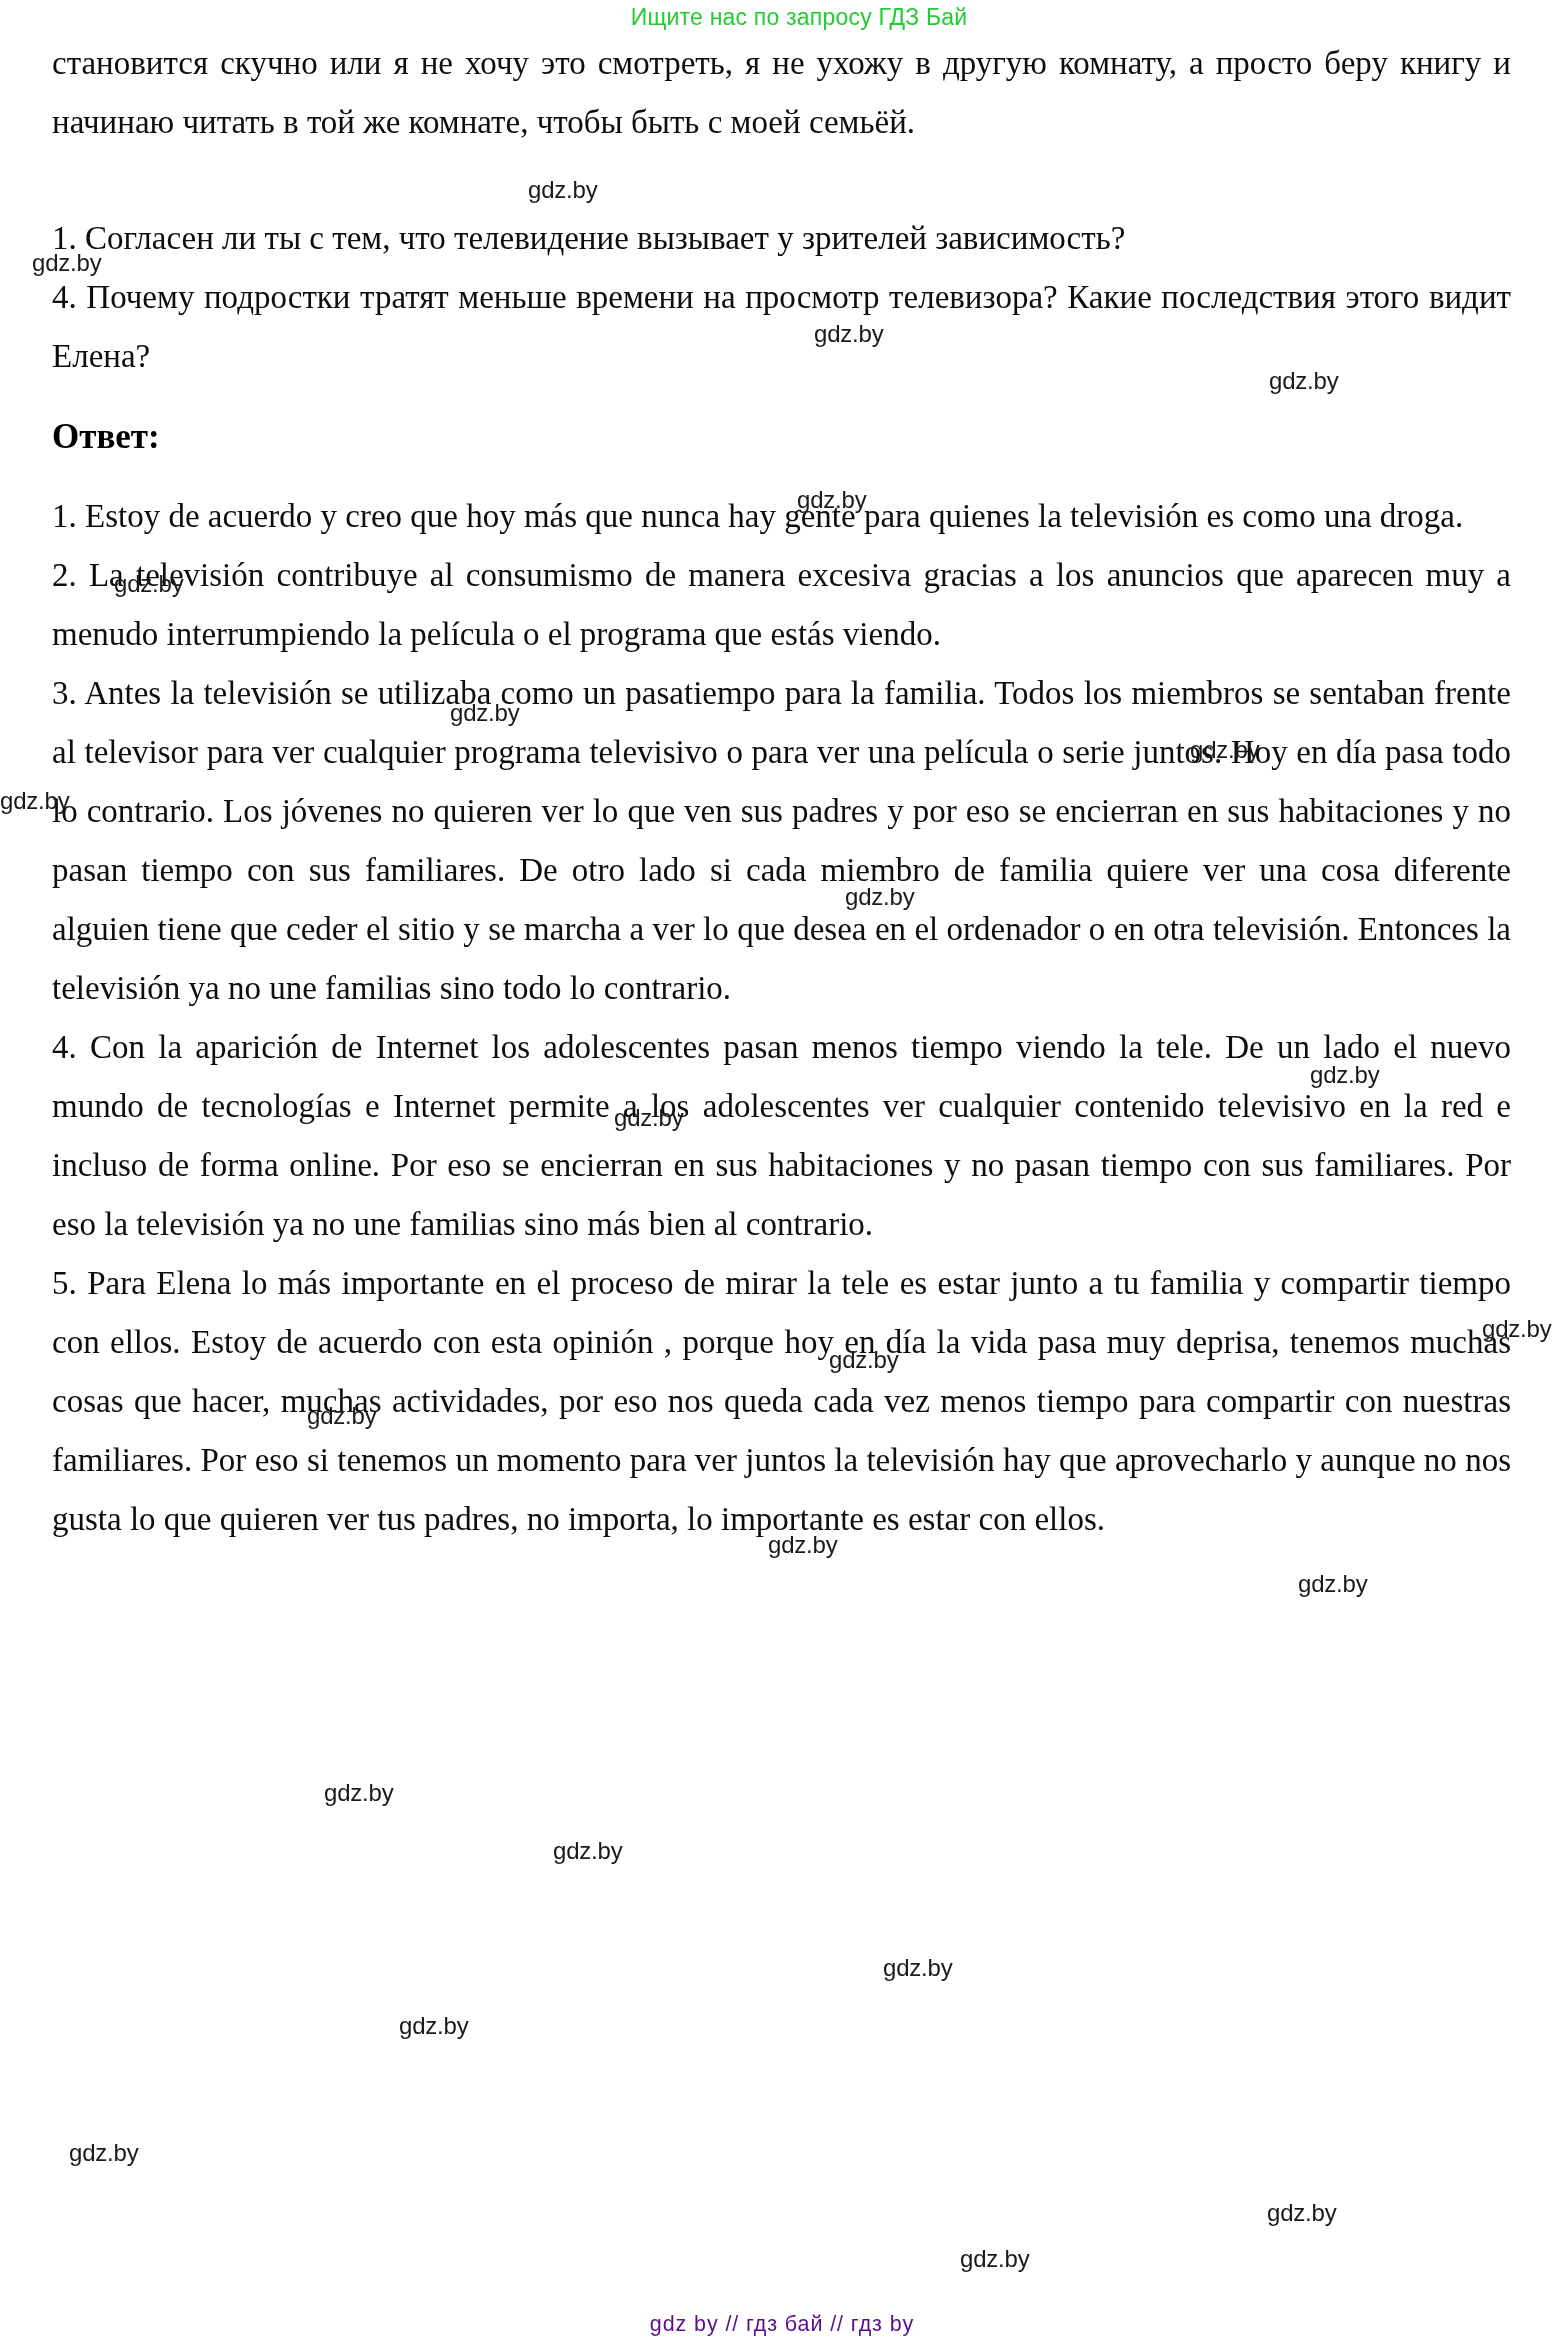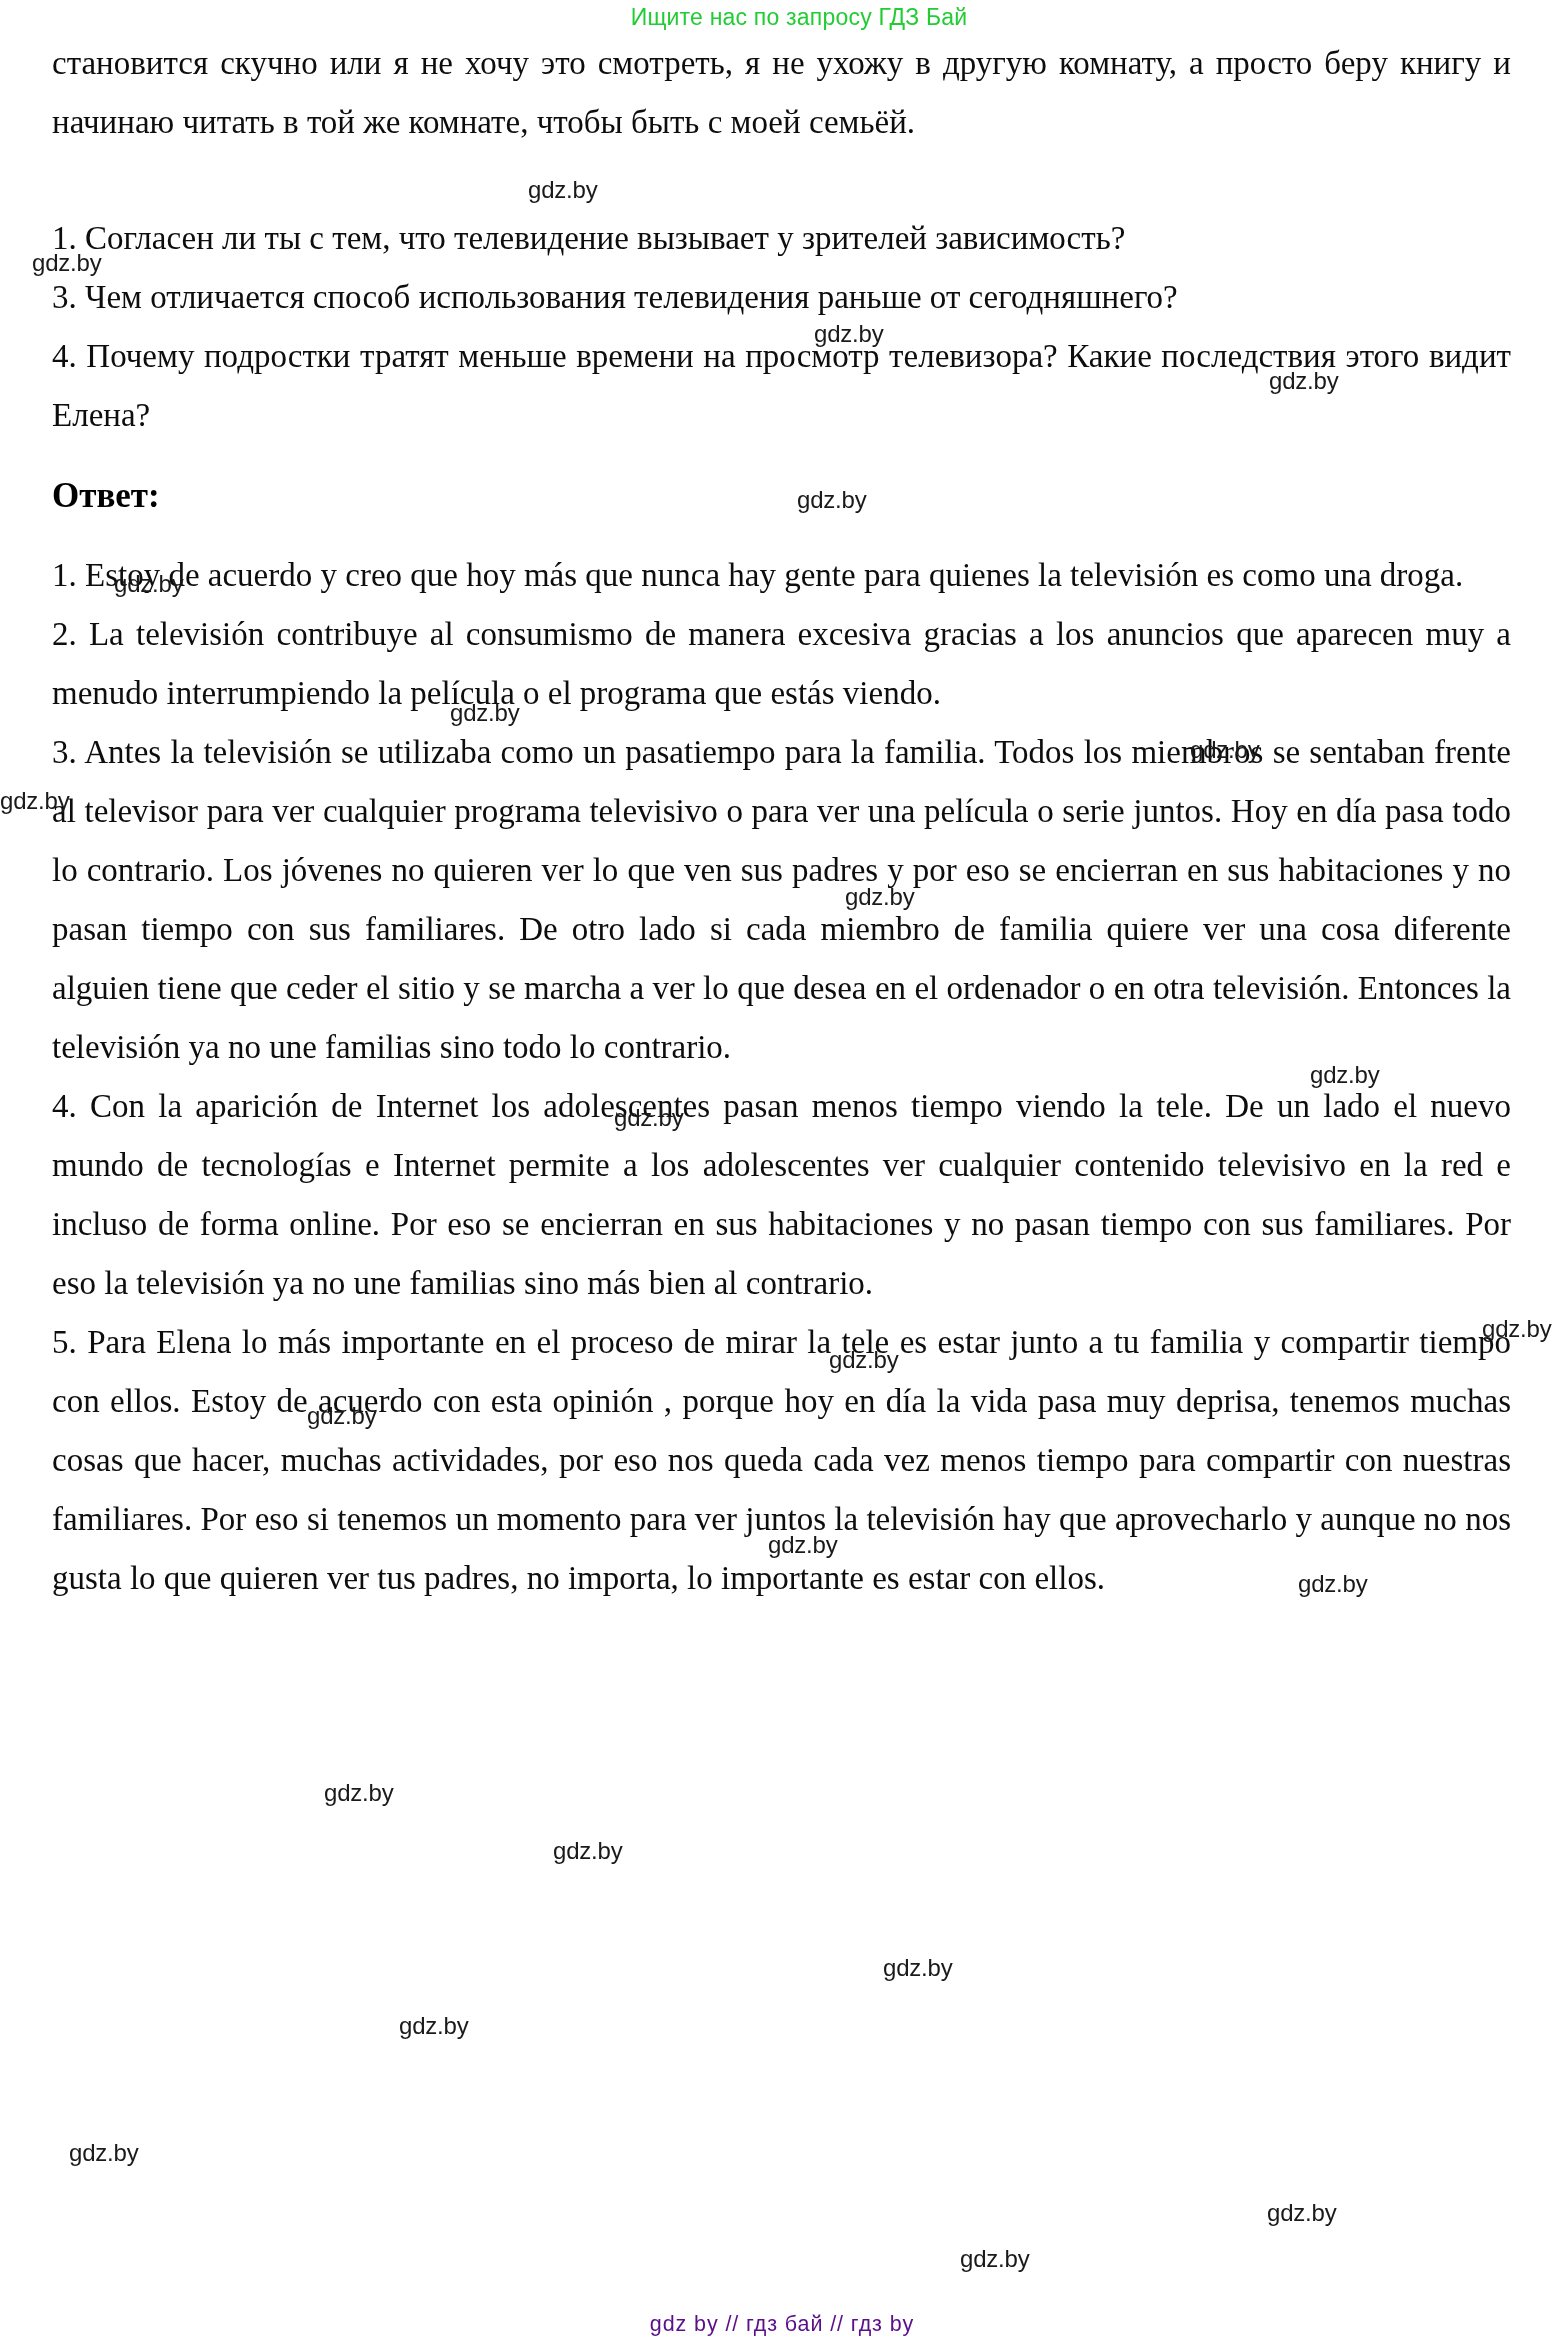--- a/index.html
+++ b/index.html
@@ -107,21 +107,20 @@
 </div>
 
 <div id="page">
   <div class="col">
 
     <p class="para">становится скучно или я не хочу это смотреть, я не ухожу в другую комнату, а просто беру книгу и начинаю читать в той же комнате, чтобы быть с моей семьёй.</p>
 
     <div class="spacer-lg"></div>
 
     <p class="para nojust">1. Согласен ли ты с тем, что телевидение вызывает у зрителей зависимость?</p>
-    <p class="para">3. Чем отличается способ использования телевидения раньше от сегодняшнего?</p>
     <p class="para">4. Почему подростки тратят меньше времени на просмотр телевизора? Какие последствия этого видит Елена?</p>
 
     <div class="spacer-sm"></div>
 
     <p class="answer-label">Ответ:</p>
 
     <div class="spacer-sm"></div>
 
     <p class="para">1. Estoy de acuerdo y creo que hoy más que nunca hay gente para quienes la televisión es como una droga.</p>
     <p class="para">2. La televisión contribuye al consumismo de manera excesiva gracias a los anuncios que aparecen muy a menudo interrumpiendo la película o el programa que estás viendo.</p>

